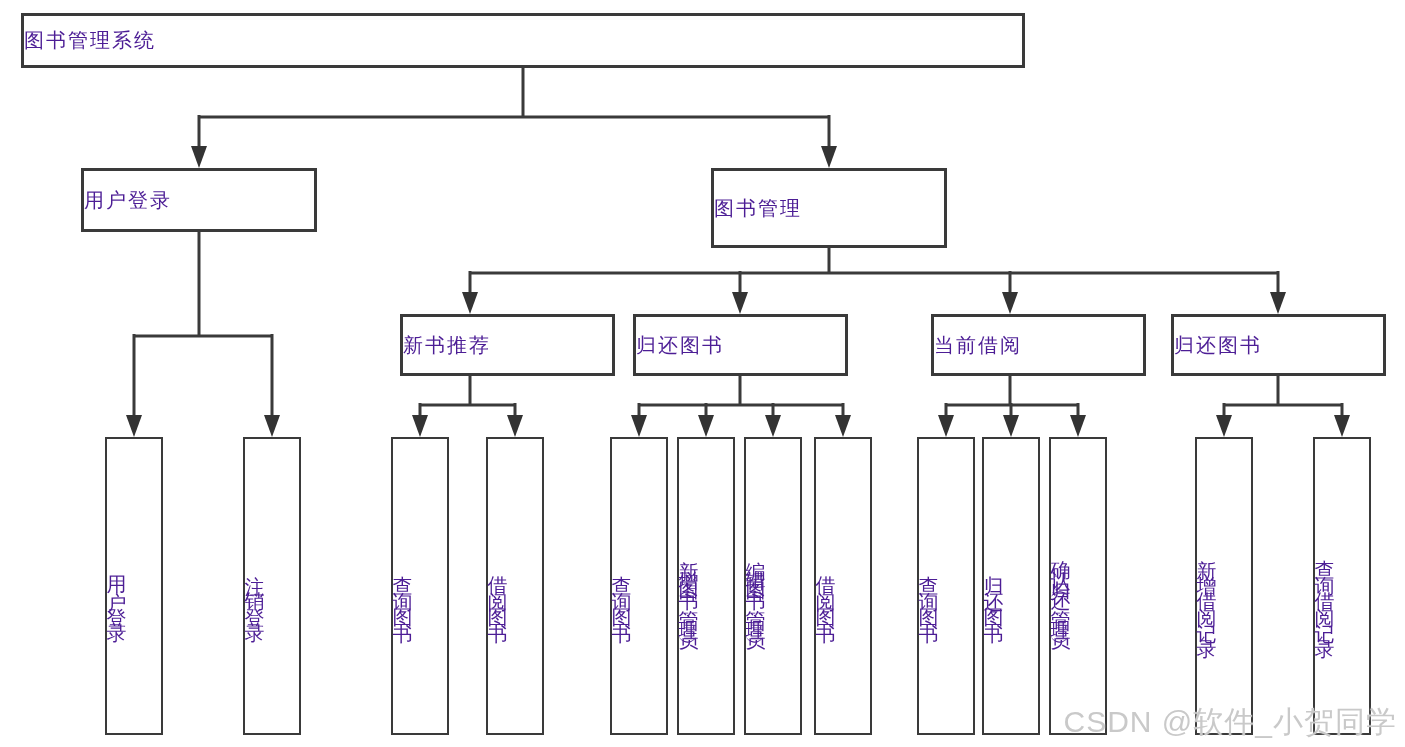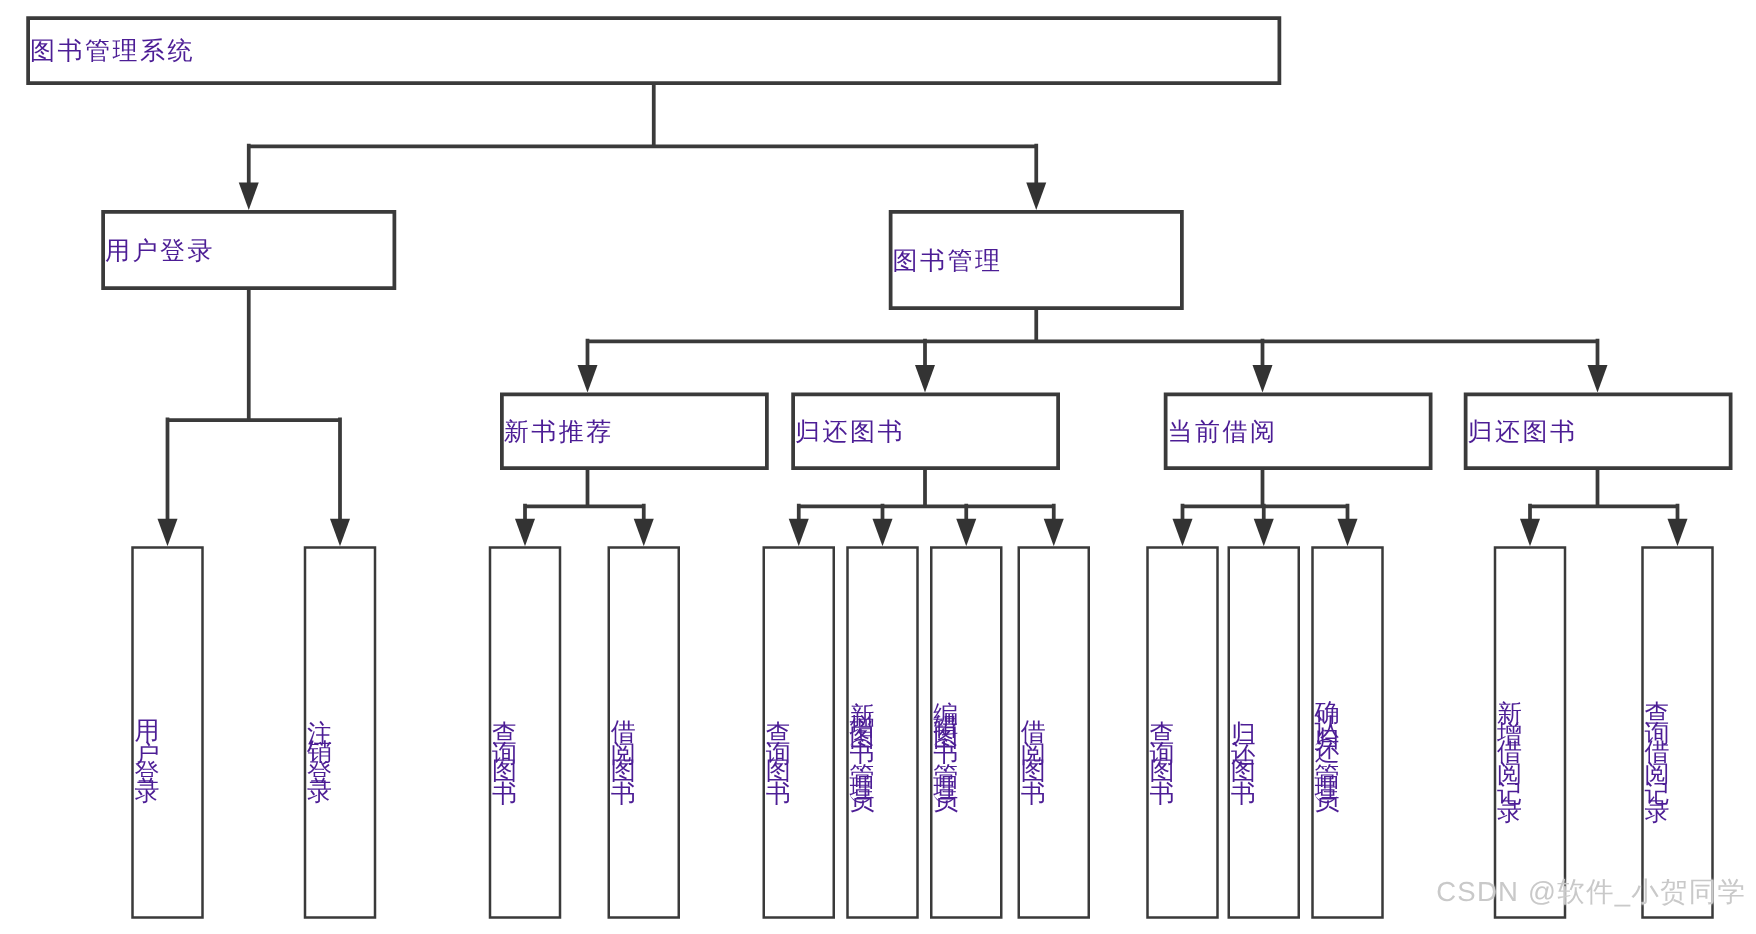--- a/index.html
+++ b/index.html
@@ -45,22 +45,22 @@
     padding-top: 12px; 
     white-space: nowrap;
   }
   .leaf.long .v-label {
     letter-spacing: 10px;
     padding-top: 8px;
   }
   .watermark {
     position: absolute;
     right: 8px;
-    bottom: 18px;
-    font-size: 22px;
+    bottom: 4px;
+    font-size: 30px;
     letter-spacing: 1px;
     color: #c9c9c9;
     text-shadow: 0 0 2px rgba(255,255,255,0.9);
     z-index: 5;
     white-space: nowrap;
   }
 </style>
 </head>
 <body>
 

